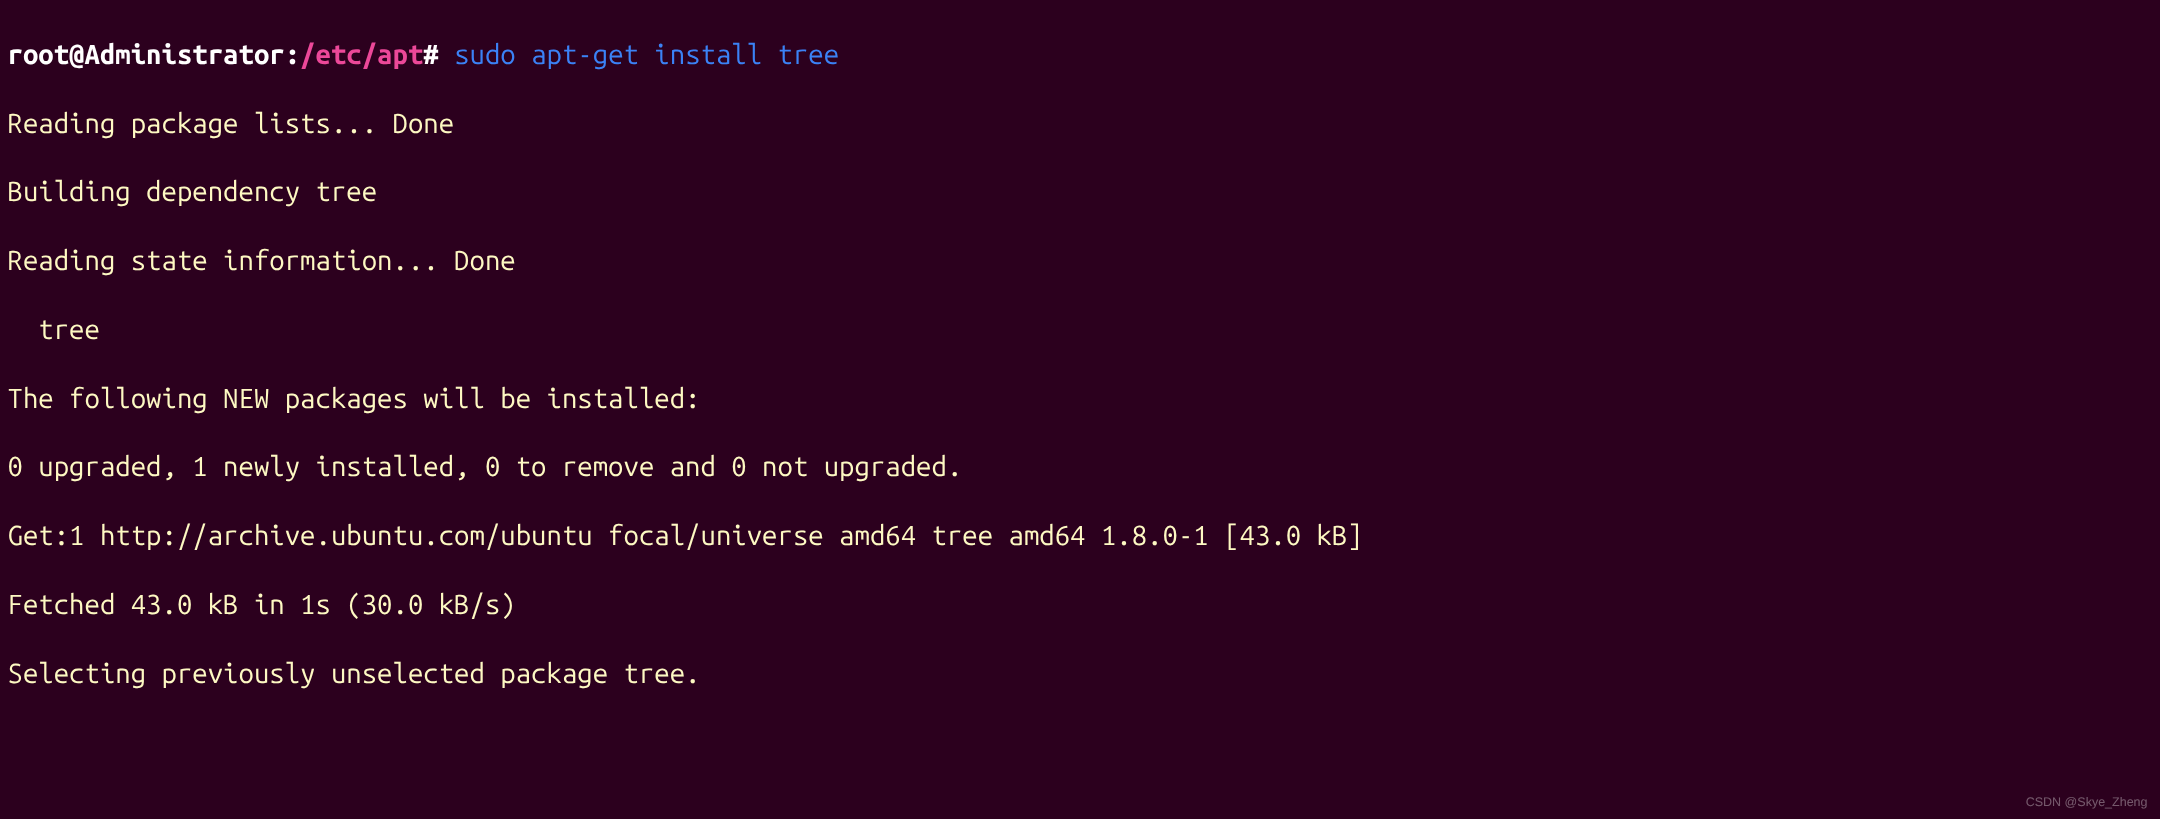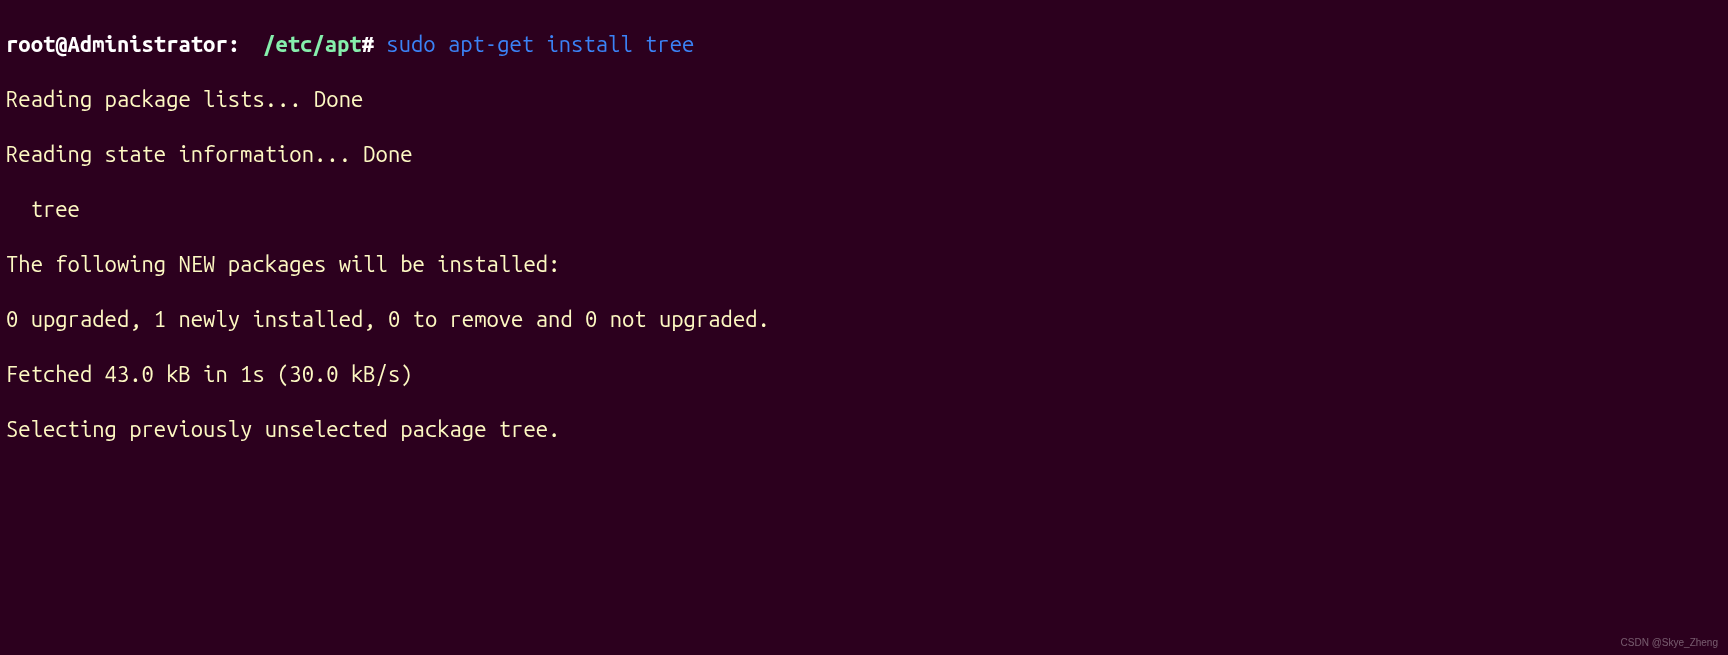--- a/index.html
+++ b/index.html
@@ -12,43 +12,45 @@
     padding: 2px 6px;
     width: 1728px;
     height: 655px;
     position: relative;
     overflow: hidden;
   }
   .terminal {
     white-space: pre;
   }
   .prompt-user { color: #ffffff; font-weight: bold; }
-  .prompt-path { color: #86efac; font-weight: bold; margin-left: 23px; }
+  .prompt-path { color: #ec4899; font-weight: bold; }
   .prompt-hash { color: #ffffff; font-weight: bold; }
   .cmd { color: #3b82f6; }
   .output { color: #fef9c3; }
   .watermark {
     position: absolute;
     right: 10px;
     bottom: 6px;
     color: rgba(255,255,255,0.35);
     font-family: Arial, sans-serif;
     font-size: 10px;
   }
 </style>
 </head>
 <body>
 
 <div class="terminal">
 <div><span class="prompt-user">root@Administrator</span><span class="prompt-user">:</span><span class="prompt-path">/etc/apt</span><span class="prompt-hash">#</span> <span class="cmd">sudo apt-get install tree</span></div>
 <div class="output">Reading package lists... Done</div>
+<div class="output">Building dependency tree</div>
 <div class="output">Reading state information... Done</div>
 <div class="output">  tree</div>
 <div class="output">The following NEW packages will be installed:</div>
 <div class="output">0 upgraded, 1 newly installed, 0 to remove and 0 not upgraded.</div>
+<div class="output">Get:1 http://archive.ubuntu.com/ubuntu focal/universe amd64 tree amd64 1.8.0-1 [43.0 kB]</div>
 <div class="output">Fetched 43.0 kB in 1s (30.0 kB/s)</div>
 <div class="output">Selecting previously unselected package tree.</div>
 
 
 
 
 
 
 
 

